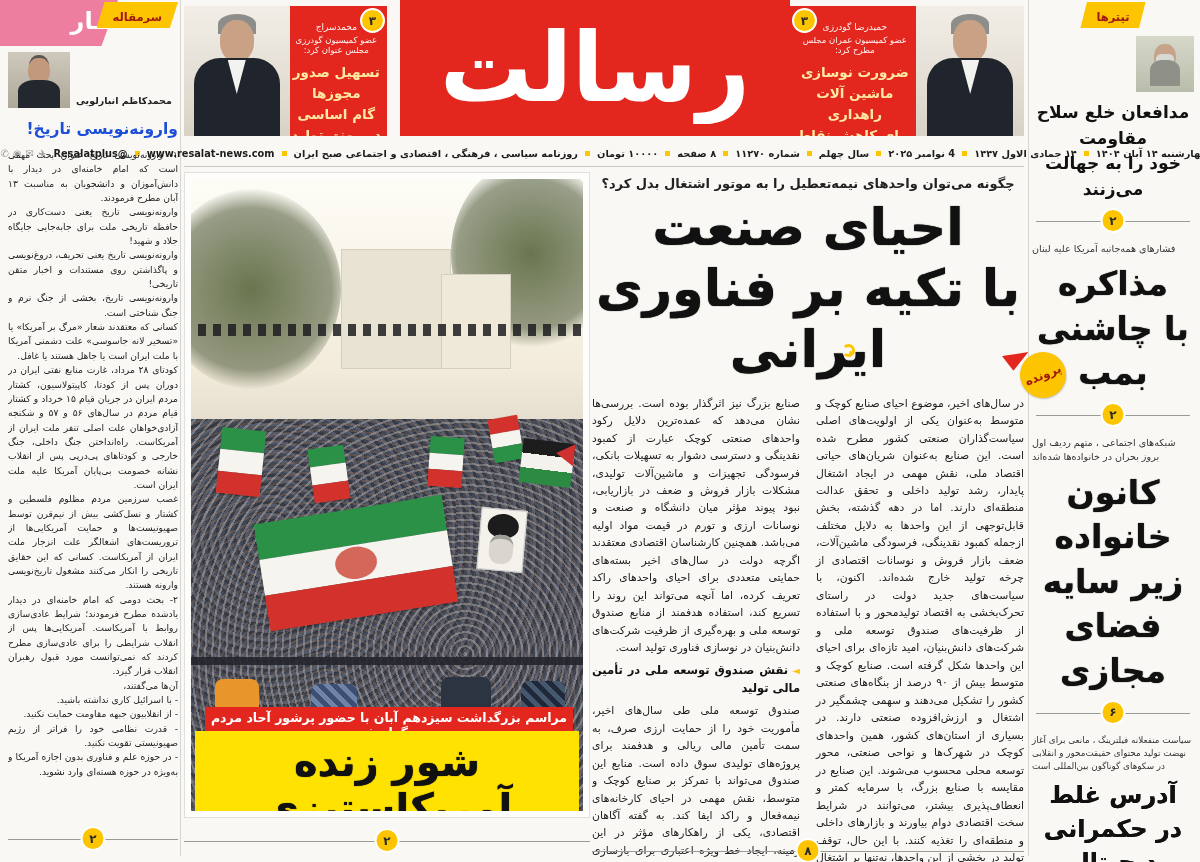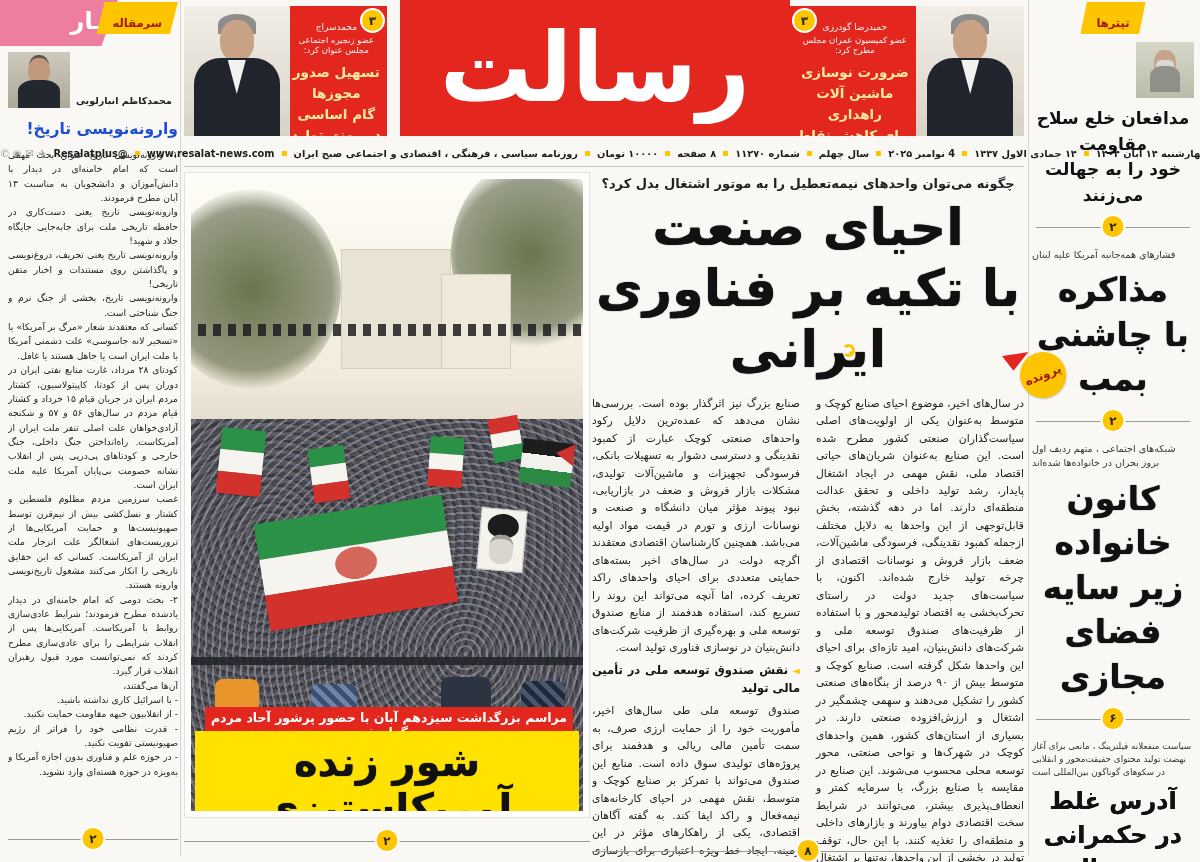--- a/index.html
+++ b/index.html
@@ -67,21 +67,21 @@
   .portrait { position:absolute; background:#f4f2ea; border:1px solid #ccc; }
   .portrait::before { content:""; position:absolute; left:50%; transform:translateX(-50%); top:4px; width:70%; height:40%; border-radius:50% 50% 45% 45%; background:#1c1c1c; }
   .portrait::after { content:""; position:absolute; left:50%; transform:translateX(-50%); top:42%; width:55%; height:48%; border-radius:40%; background:#d9d6cf; box-shadow:0 6px 0 -2px #9e9e98 inset; }
   .rail-bar { position:absolute; left:0; right:0; height:8px; background:#23262b; opacity:.9; }
   .kid { position:absolute; border-radius:8px 8px 0 0; }
   .cap-strip { position:absolute; left:14px; right:10px; background:#e3271e; color:#fff; font-size:12.5px; font-weight:bold; text-align:center; padding:3px 4px; }
   .cap-banner { position:absolute; left:4px; right:4px; background:#ffe200; color:#111; font-size:40px; font-weight:bold; text-align:center; padding:8px 2px 10px; letter-spacing:-1px; text-shadow:0 0 1px #000; }
 
   
   .rail-right { position:absolute; left:1032px; top:0; width:162px; height:862px; }
-  .tab { display:inline-block; background:#fdc500; color:#a21a12; font-weight:bold; font-size:11.5px; padding:14px 16px 4px; clip-path:polygon(10% 0,100% 0,90% 100%,0 100%); }
+  .tab { display:inline-block; background:#fdc500; color:#a21a12; font-weight:bold; font-size:11.5px; padding:8px 16px 4px; clip-path:polygon(10% 0,100% 0,90% 100%,0 100%); }
   .rr-tab-wrap { text-align:center; margin-top:2px; }
   .rr-item1 { margin-top:8px; display:flex; gap:6px; }
   .thumb { flex:0 0 58px; height:56px; background:linear-gradient(#d6d8c9,#b9bdab); position:relative; }
   .thumb::before { content:""; position:absolute; left:50%; transform:translateX(-50%); top:8px; width:22px; height:26px; border-radius:45%; background:#c6a389; }
   .thumb::after { content:""; position:absolute; left:50%; transform:translateX(-50%); top:24px; width:30px; height:26px; border-radius:40% 40% 0 0; background:#8f9189; box-shadow:0 -12px 0 -6px #d9d9d4; }
   .rr-kicker { font-size:9.3px; color:#333; text-align:left; line-height:1.5; }
   .rr-kicker-c { font-size:9.6px; color:#333; text-align:left; line-height:1.5; margin-top:10px; }
   .rr-title-s { font-size:17px; font-weight:bold; color:#111; text-align:center; line-height:1.5; margin-top:8px; white-space:pre-line; }
   .rr-title-xl { font-size:33px; font-weight:bold; color:#111; text-align:center; line-height:1.35; margin-top:6px; white-space:pre-line; letter-spacing:-1px; text-shadow:0 0 1px #000; }
   .rr-title-l { font-size:24px; font-weight:bold; color:#111; text-align:center; line-height:1.4; margin-top:6px; white-space:pre-line; letter-spacing:-.5px; text-shadow:0 0 .6px #000; }
@@ -120,21 +120,21 @@
 
   <div class="topcard" style="left:184px;width:203px">
     <div class="ph" style="left:0">
       <span class="hair"></span>
         <span class="face"></span>
         <span class="suit"></span>
         <span class="shirt"></span>
     </div>
     <div class="txtblock" style="right:4px;width:46%">
       <div class="tc-name">محمدسراج</div>
-      <div class="tc-role">عضو زنجیره اجتماعی مجلس عنوان کرد:</div>
+      <div class="tc-role">عضو کمیسیون گودرزی مجلس عنوان کرد:</div>
       <div class="tc-title">تسهیل صدور مجوزها
 گام اساسی
 در رونق تولید</div>
     </div>
     <span class="numbadge" style="right:4px;top:4px">۳</span>
   </div>
 
   <div class="topcard" style="left:790px;width:234px">
     <div class="ph" style="right:0;width:46%">
       <span class="hair"></span>

